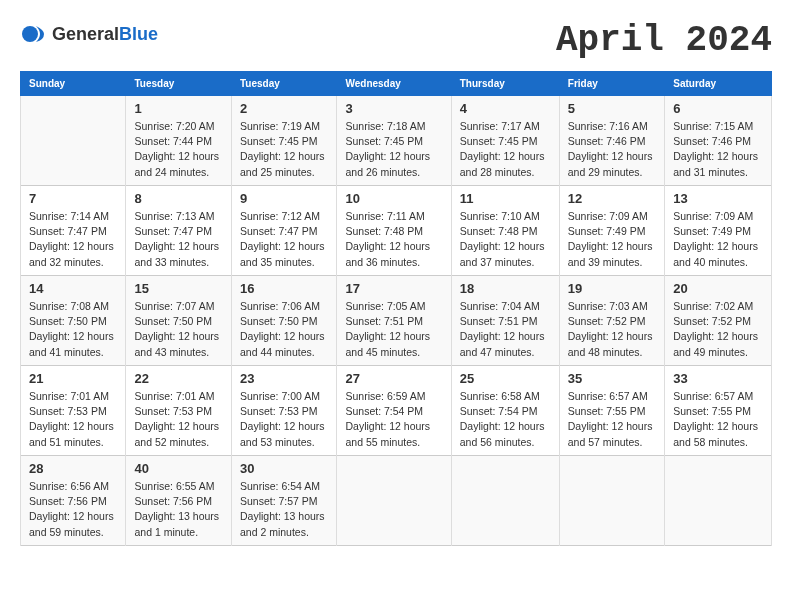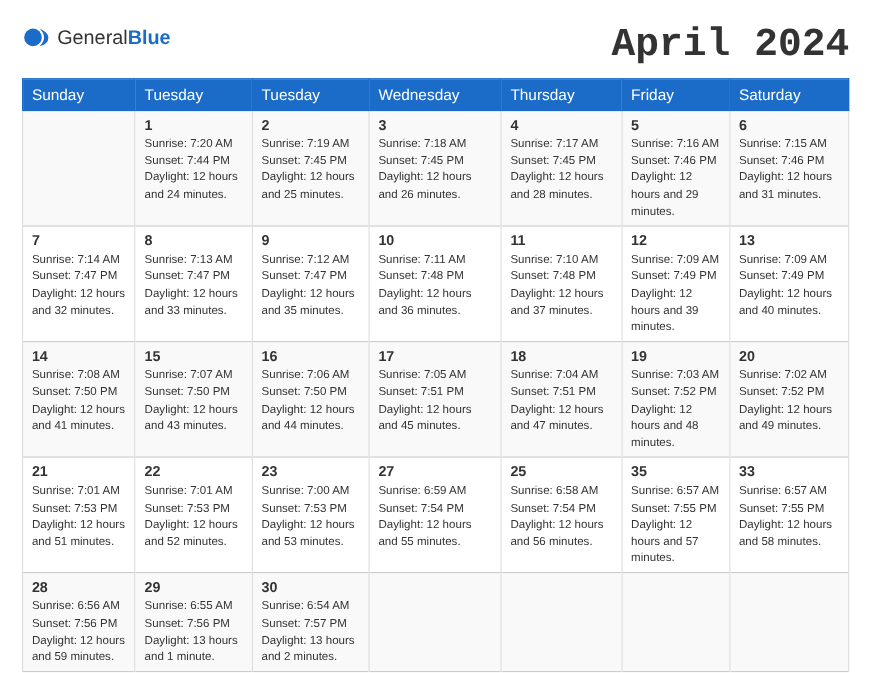--- a/index.html
+++ b/index.html
@@ -16,21 +16,21 @@
       align-items: flex-start;
       margin-bottom: 10px;
     }
     .logo {
       display: flex;
       align-items: center;
       gap: 4px;
     }
     .logo-text-general {
       font-size: 18px;
-      font-weight: normal;
+      font-weight: bold;
       color: #333;
     }
     .logo-text-blue {
       font-size: 18px;
       font-weight: bold;
       color: #1a6cc8;
     }
     .logo-icon {
       width: 28px;
       height: 28px;
@@ -53,22 +53,22 @@
       border-collapse: collapse;
       font-size: 11px;
     }
     thead tr {
       background-color: #1a6cc8;
       color: #fff;
     }
     thead th {
       padding: 6px 8px;
       text-align: left;
-      font-size: 14px;
-      font-weight: normal;
+      font-size: 10px;
+      font-weight: bold;
       border: 1px solid #1a6cc8;
     }
     tbody tr {
       border-bottom: 1px solid #ccc;
     }
     tbody td {
       padding: 5px 8px;
       vertical-align: top;
       border-right: 1px solid #ddd;
       border-left: 1px solid #ddd;
@@ -243,21 +243,21 @@
           <span class="day-number">33</span>
           <div class="day-detail">Sunrise: 6:57 AM<br>Sunset: 7:55 PM<br>Daylight: 12 hours and 58 minutes.</div>
         </td>
       </tr>
       <tr>
         <td>
           <span class="day-number">28</span>
           <div class="day-detail">Sunrise: 6:56 AM<br>Sunset: 7:56 PM<br>Daylight: 12 hours and 59 minutes.</div>
         </td>
         <td>
-          <span class="day-number">29</span>
+          <span class="day-number">40</span>
           <div class="day-detail">Sunrise: 6:55 AM<br>Sunset: 7:56 PM<br>Daylight: 13 hours and 1 minute.</div>
         </td>
         <td>
           <span class="day-number">30</span>
           <div class="day-detail">Sunrise: 6:54 AM<br>Sunset: 7:57 PM<br>Daylight: 13 hours and 2 minutes.</div>
         </td>
         <td></td>
         <td></td>
         <td></td>
         <td></td>

